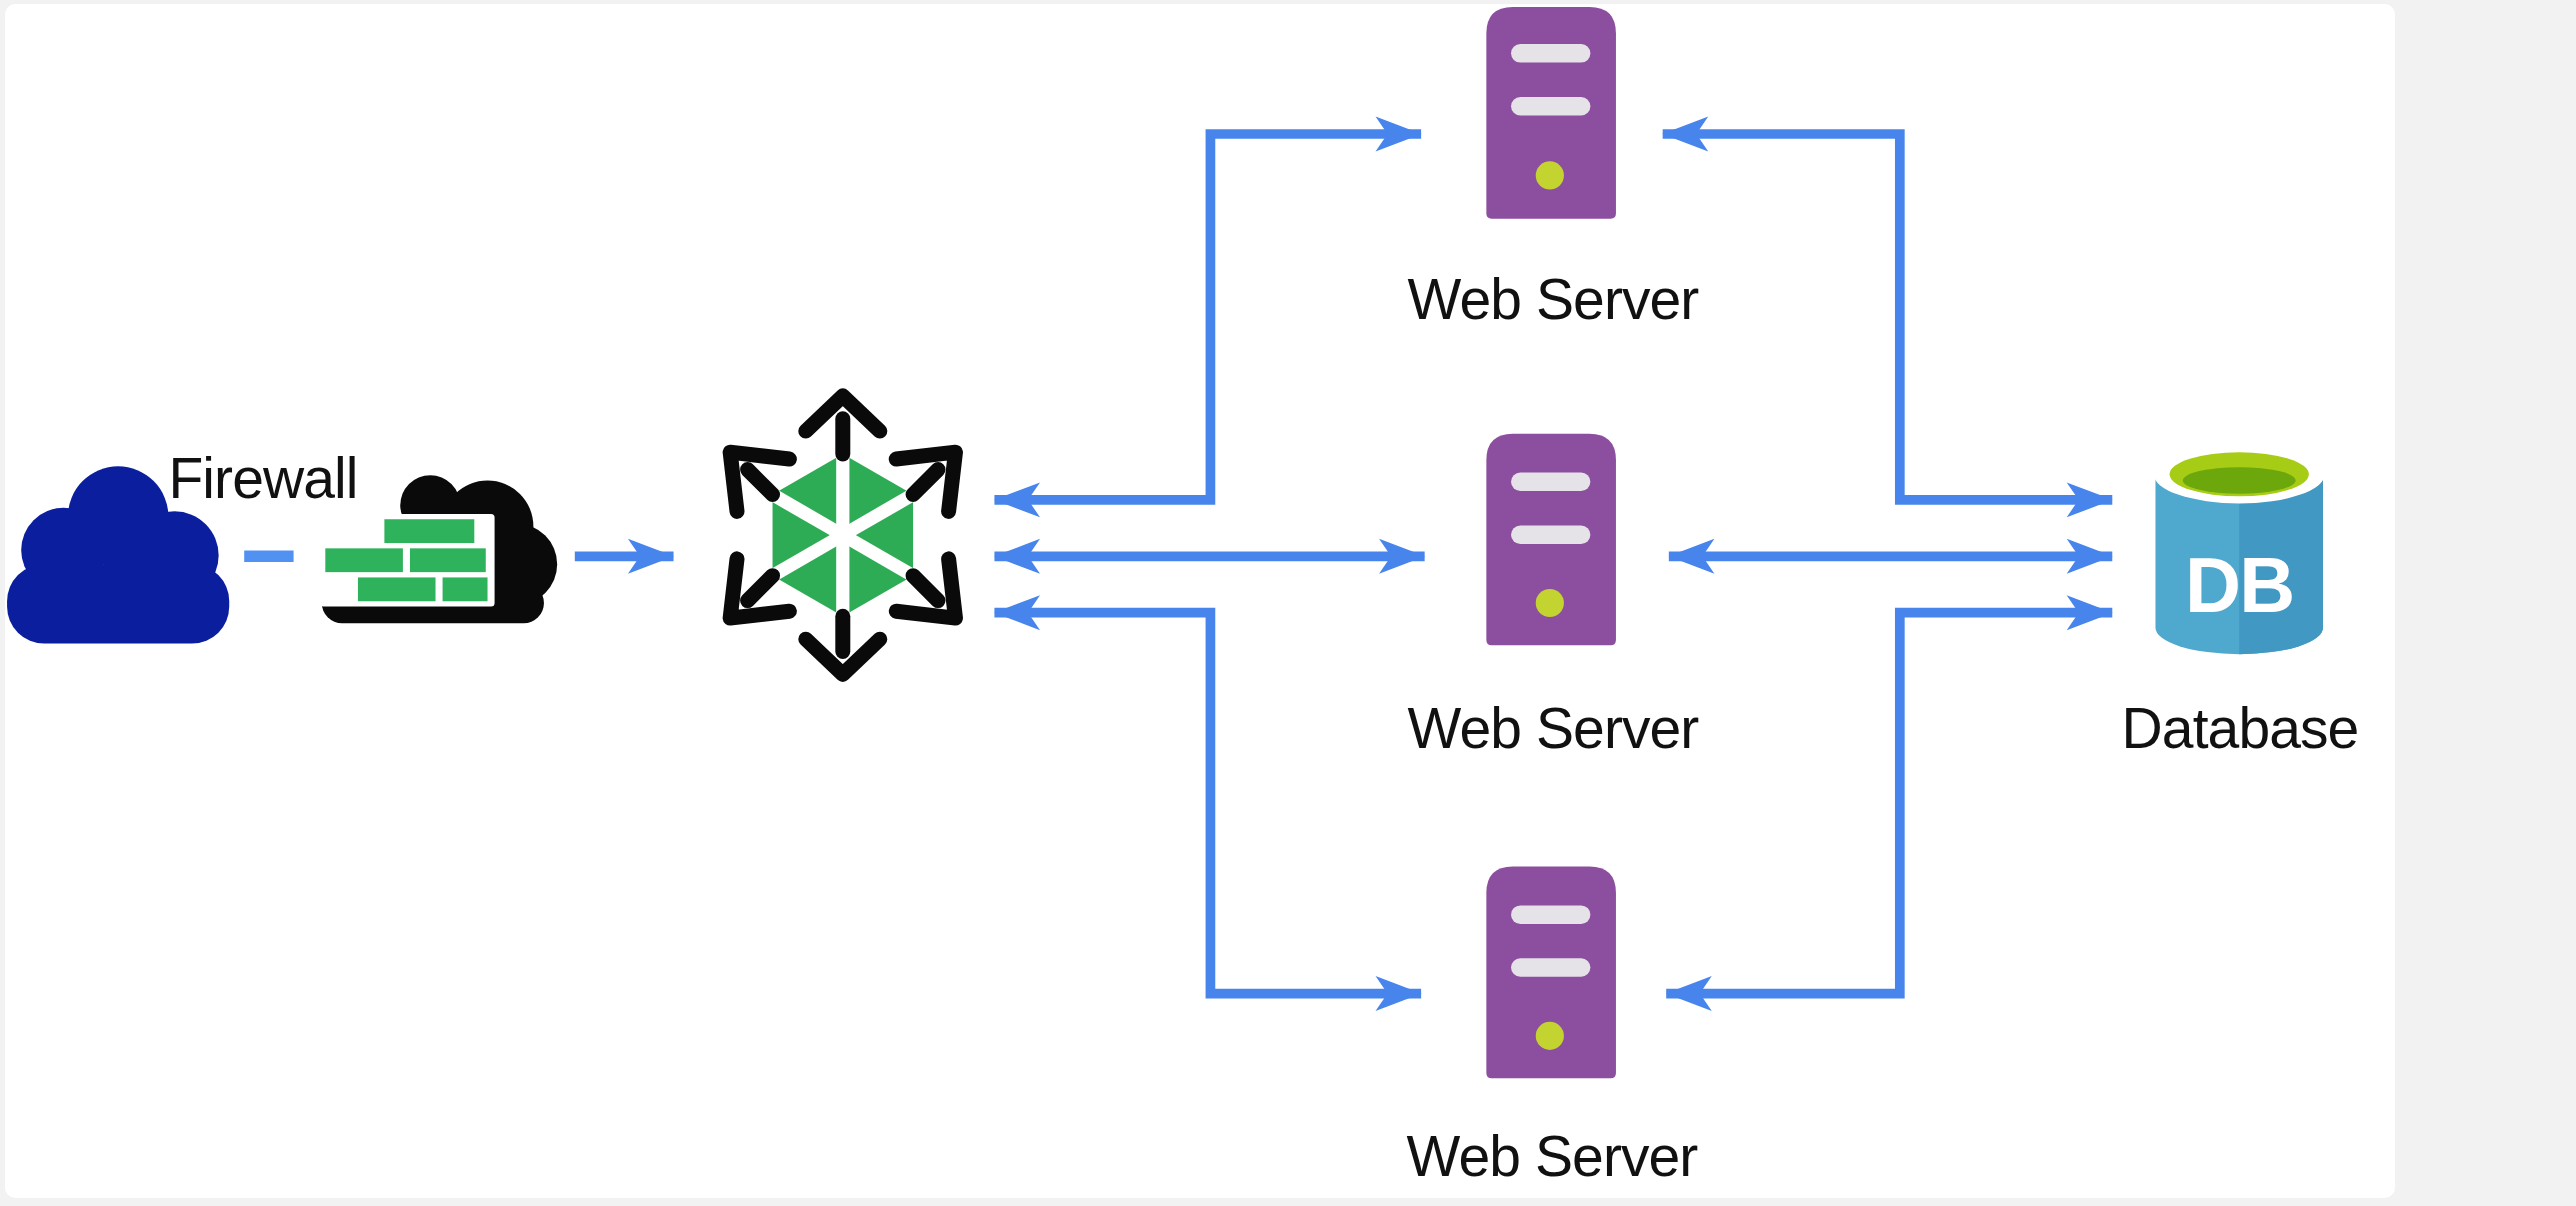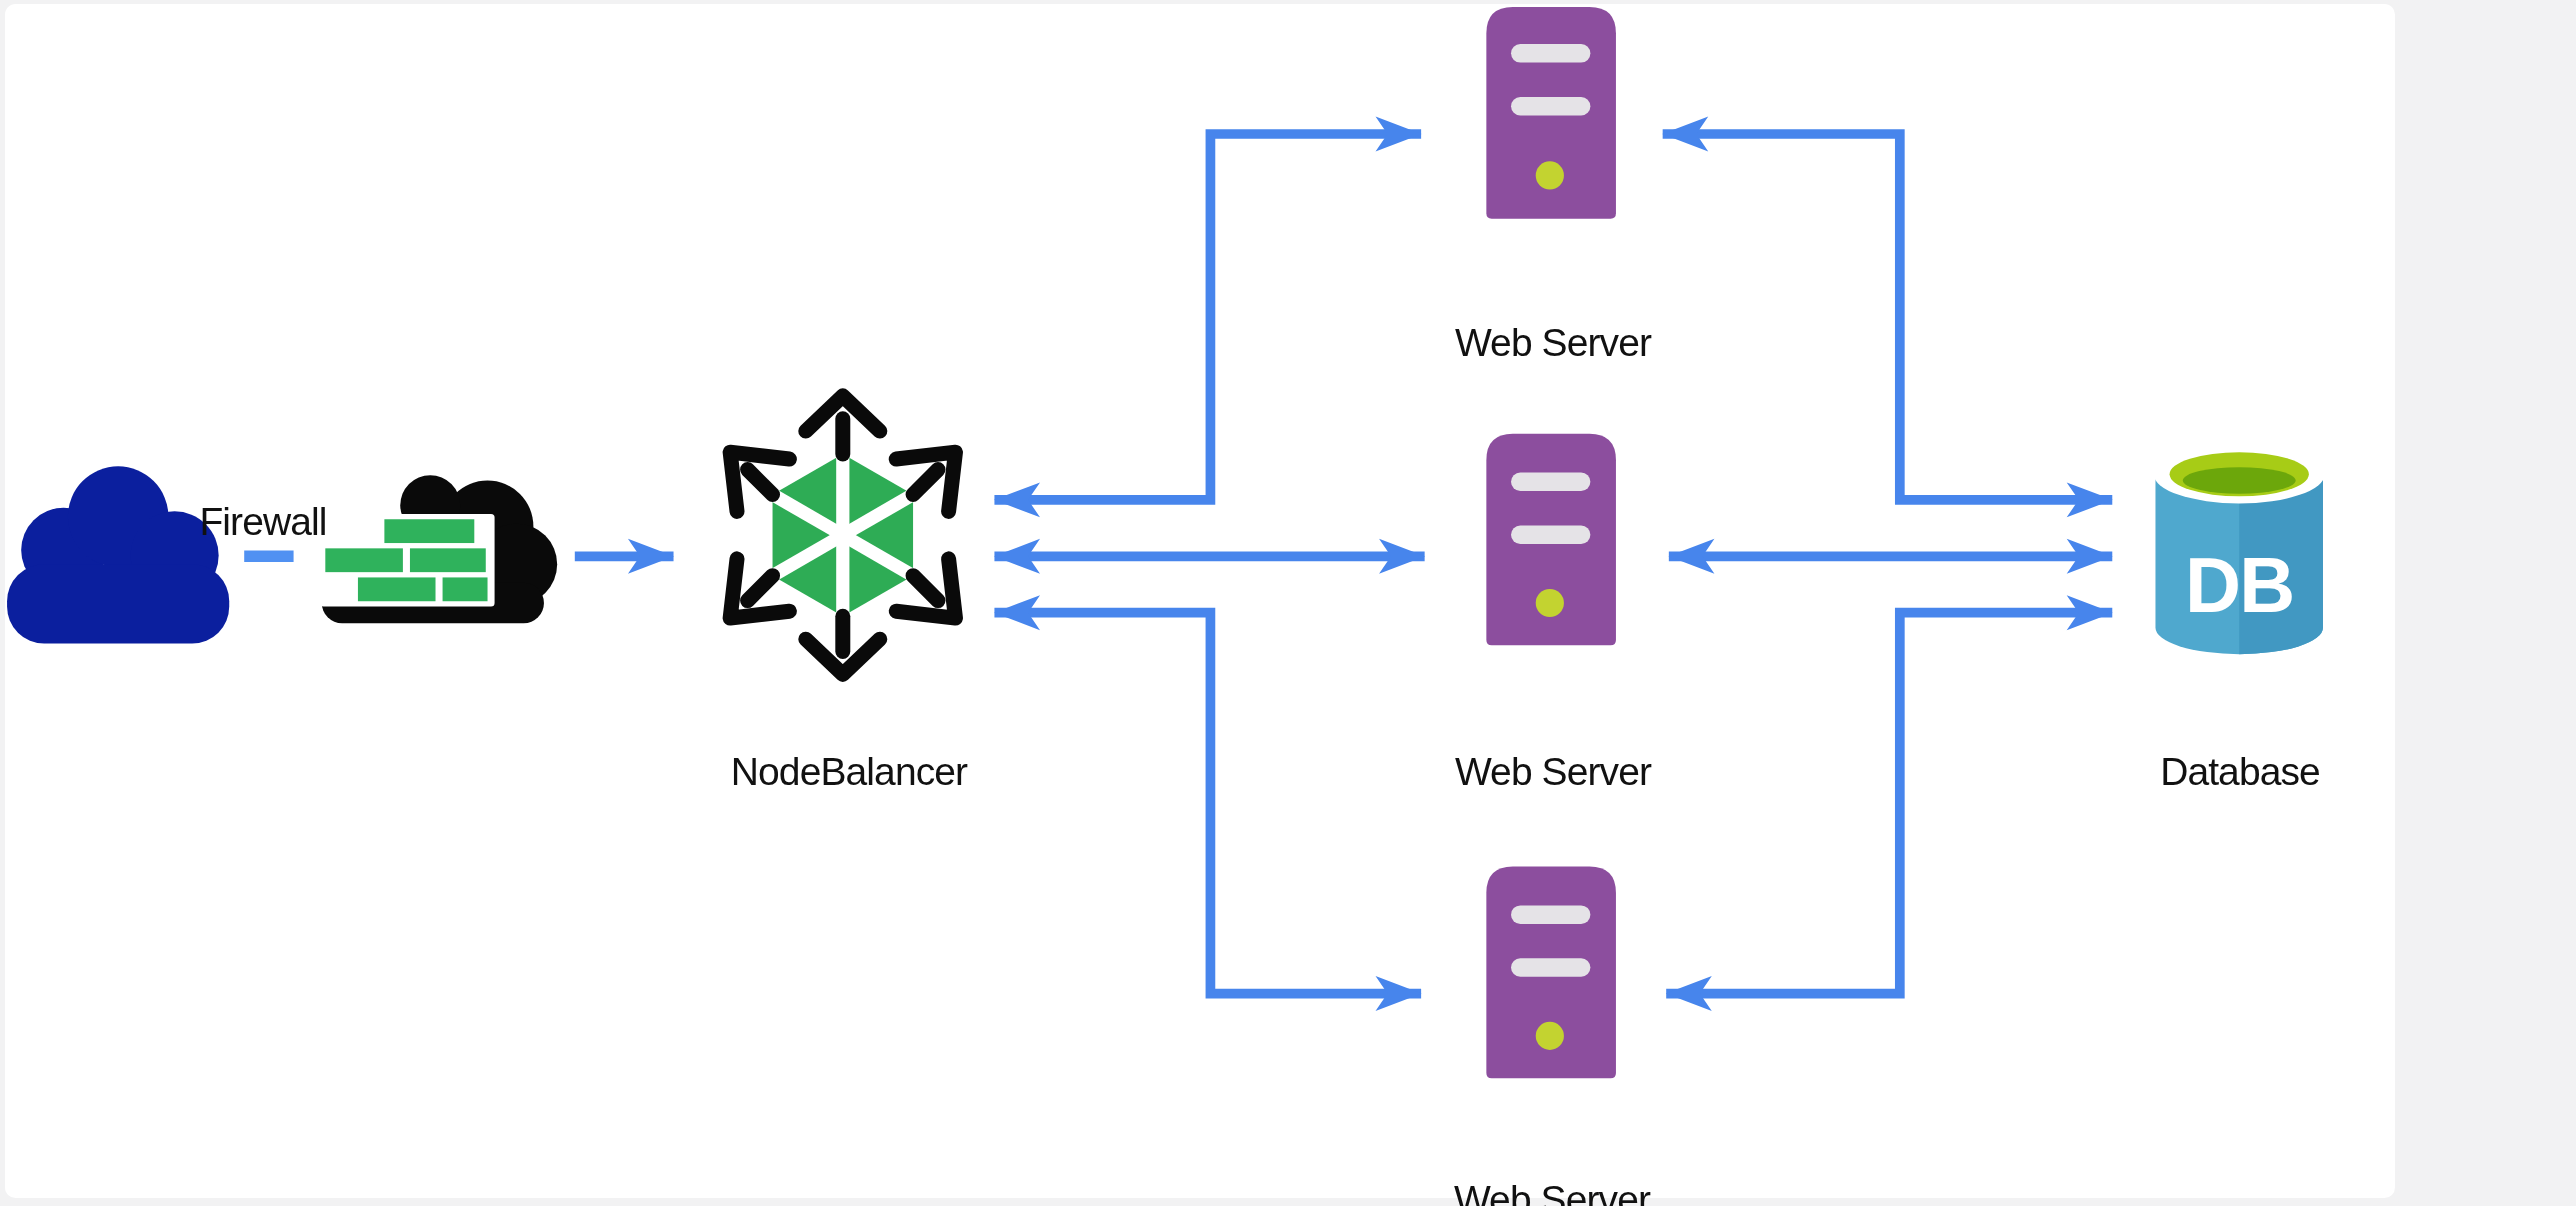--- a/index.html
+++ b/index.html
@@ -29,27 +29,26 @@
   #diagram-svg {
     position: absolute;
     left: 0;
     top: 0;
     width: 2576px;
     height: 1206px;
   }
   .node-label {
     position: absolute;
     line-height: 62px;
-    font-size: 39px;
+    font-size: 57px;
     letter-spacing: -0.9px;
     color: #111111;
     white-space: nowrap;
     transform: translateX(-50%);
     text-align: center;
-    margin-top: 44px;
   }
 </style>
 </head>
 <body>
 
 <div id="stage">
   <div id="surface"></div>
 
   <svg id="diagram-svg" viewBox="0 0 2922 1368" xmlns="http://www.w3.org/2000/svg">
     <defs>
@@ -154,19 +153,18 @@
       <path d="M-95,-88 L-95,88 A95,30 0 0 0 95,88 L95,-88 Z" fill="#4FA8CE"></path>
       <path d="M0,-88 L95,-88 L95,88 A95,30 0 0 1 0,118 Z" fill="#4198C2"></path>
       <ellipse cx="0" cy="-86" rx="97" ry="33" fill="#ffffff"></ellipse>
       <ellipse cx="0" cy="-86" rx="79" ry="25" fill="#A7CC16"></ellipse>
       <ellipse cx="0" cy="-79" rx="64" ry="15" fill="#6CA70B"></ellipse>
       <text x="0" y="70" text-anchor="middle" font-family="Liberation Sans, DejaVu Sans, sans-serif" font-size="88" font-weight="bold" letter-spacing="-2" fill="#ffffff">DB</text>
     </g>
   </svg>
 
   <div class="node-label" style="left:263px;  top:447px;">Firewall</div>
-  <div class="node-label" style="left:849px;  top:697px;">NodeBalancer</div>
   <div class="node-label" style="left:1553px; top:268px;">Web Server</div>
   <div class="node-label" style="left:1553px; top:697px;">Web Server</div>
   <div class="node-label" style="left:1552px; top:1125px;">Web Server</div>
   <div class="node-label" style="left:2240px; top:697px;">Database</div>
 </div>
 
 
 </body></html>

